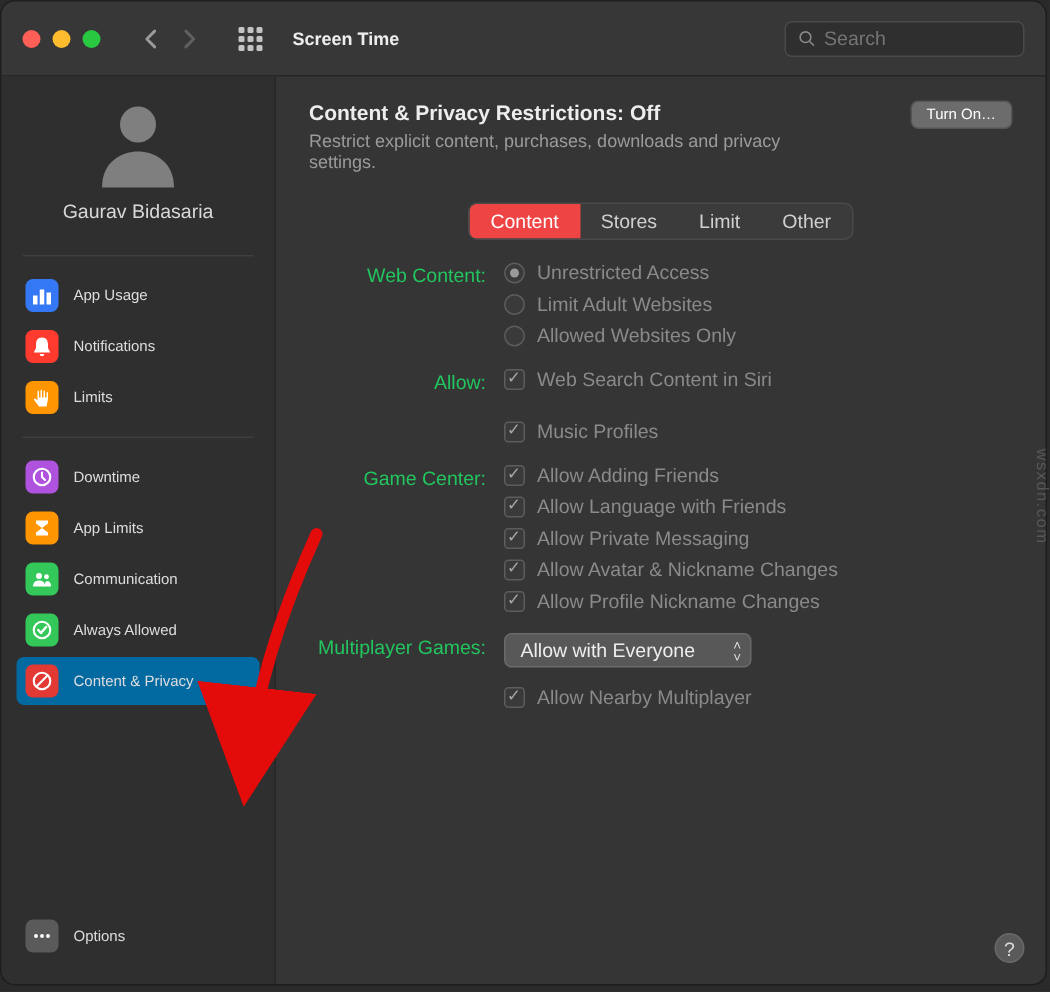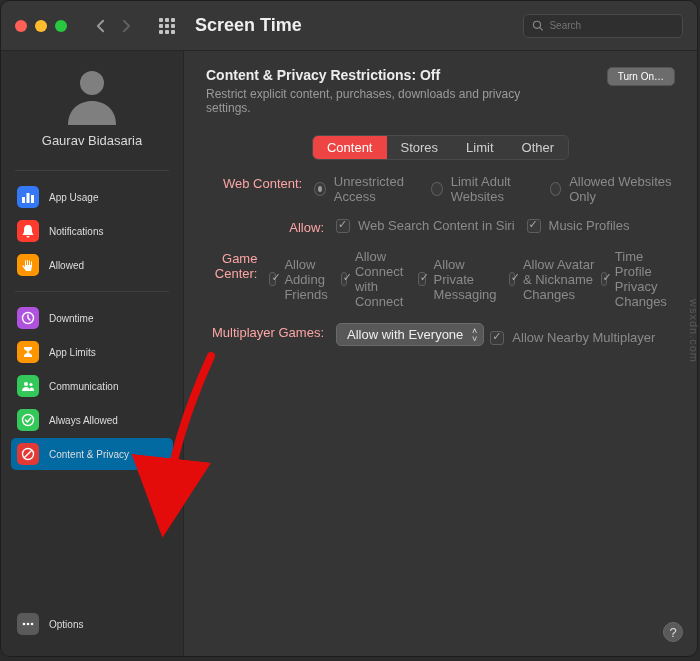--- a/index.html
+++ b/index.html
@@ -42,35 +42,35 @@
     width: 22px; height: 22px; color: #8f8f8f;
     display: flex; align-items: center; justify-content: center;
     font-size: 16px;
   }
   .grid-icon {
     width: 16px; height: 16px;
     display: grid; grid-template-columns: repeat(3,4px); grid-template-rows: repeat(3,4px);
     gap: 2px; margin: 0 10px 0 12px;
   }
   .grid-icon div { background: #c4c4c4; border-radius: 1px; }
-  .title { font-size: 18px; font-weight: 600; color: #eee; }
+  .title { font-size: 12px; font-weight: 600; color: #eee; }
   .spacer { flex: 1; }
   .searchbox {
     display: flex; align-items: center;
     background: #2f2f2f;
     border: 1px solid #4a4a4a;
     border-radius: 5px;
     padding: 3px 8px;
     width: 160px; height: 24px;
     color: #8a8a8a;
     gap: 6px;
   }
   .searchbox input {
     background: transparent; border: none; outline: none;
-    color: #3b82f6; font-size: 10px; width: 100%;
+    color: #3b82f6; font-size: 13px; width: 100%;
   }
   .searchbox svg { width: 13px; height: 13px; stroke: #8a8a8a; fill: none; }
 
   
   .body { flex: 1; display: flex; }
   .sidebar {
     width: 183px;
     background: #2f2f2f;
     border-right: 1px solid #262626;
     display: flex; flex-direction: column;
@@ -118,23 +118,23 @@
     display:flex; margin: 20px auto 14px;
     background:#3b3b3b; border-radius:6px; overflow:hidden;
     width:fit-content; border:1px solid #4a4a4a;
   }
   .seg { padding:4px 14px; font-size:13px; color:#d0d0d0;}
   .seg.active { background:#ef4444; font-weight:500; color:#fff;}
   .form-section { margin-top:10px; }
   .form-row { display:flex; align-items:flex-start; margin-bottom:14px; }
   .form-row > label.row-label {
     width:130px; text-align:right; padding-right:12px;
-    color:#fca5a5; font-size:13px; padding-top:2px;
-  }
-  .form-options { display:flex; flex-direction:row; gap:6px; color:#8a8a8a; font-size:13px;}
+    color:#22c55e; font-size:13px; padding-top:2px;
+  }
+  .form-options { display:flex; flex-direction:column; gap:6px; color:#8a8a8a; font-size:13px;}
   .opt { display:flex; align-items:center; gap:8px;}
   .opt input[type=radio], .opt input[type=checkbox]{
     appearance:none; width:14px; height:14px;
     border:1px solid #5d5d5d; background:#3a3a3a;
   }
   .opt input[type=radio]{ border-radius:50%; position:relative;}
   .opt input[type=radio]:checked::after{
     content:""; position:absolute; inset:3px; border-radius:50%; background:#9a9a9a;
   }
   .opt input[type=checkbox]{ border-radius:3px; position:relative;}
@@ -240,21 +240,21 @@
               </svg>
           </span>
           <span>Notifications</span>
         </div>
         <div class="side-item">
           <span class="side-icon ic-orange">
             <svg viewBox="0 0 14 14">
                 <path d="M4 3 L4 9 L3 8 C2 7 1 8 2 9 L5 13 L10 13 L11 8 L11 4 C11 3 10 3 10 4 L10 7 L9 7 L9 3 C9 2 8 2 8 3 L8 7 L7 7 L7 2.5 C7 1.5 6 1.5 6 2.5 L6 7 L5 7 L5 3 C5 2 4 2 4 3 Z" fill="#fff"></path>
               </svg>
           </span>
-          <span>Allowed</span>
+          <span>Limits</span>
         </div>
       </div>
 
       <div class="divider"></div>
 
       <div class="side-list">
         <div class="side-item">
           <span class="side-icon ic-purple">
             <svg viewBox="0 0 14 14">
                 <circle cx="7" cy="7" r="5.5" fill="none" stroke="#fff" stroke-width="1.4"></circle>
@@ -370,33 +370,33 @@
 
         <div class="form-row">
           <label class="row-label">Game Center:</label>
           <div class="form-options">
             <label class="opt">
                 <input type="checkbox" checked="" style="">
                 <span>Allow Adding Friends</span>
               </label>
             <label class="opt">
                 <input type="checkbox" checked="" style="">
-                <span>Allow Connect with Connect</span>
+                <span>Allow Language with Friends</span>
               </label>
             <label class="opt">
                 <input type="checkbox" checked="" style="">
                 <span>Allow Private Messaging</span>
               </label>
             <label class="opt">
                 <input type="checkbox" checked="" style="">
                 <span>Allow Avatar &amp; Nickname Changes</span>
               </label>
             <label class="opt">
                 <input type="checkbox" checked="" style="">
-                <span>Time Profile Privacy Changes</span>
+                <span>Allow Profile Nickname Changes</span>
               </label>
           </div>
         </div>
 
         <div class="form-row">
           <label class="row-label">Multiplayer Games:</label>
           <div class="form-options">
             <div class="dropdown">
               <span>Allow with Everyone</span>
               <span class="chevs">˄<br>˅</span>

